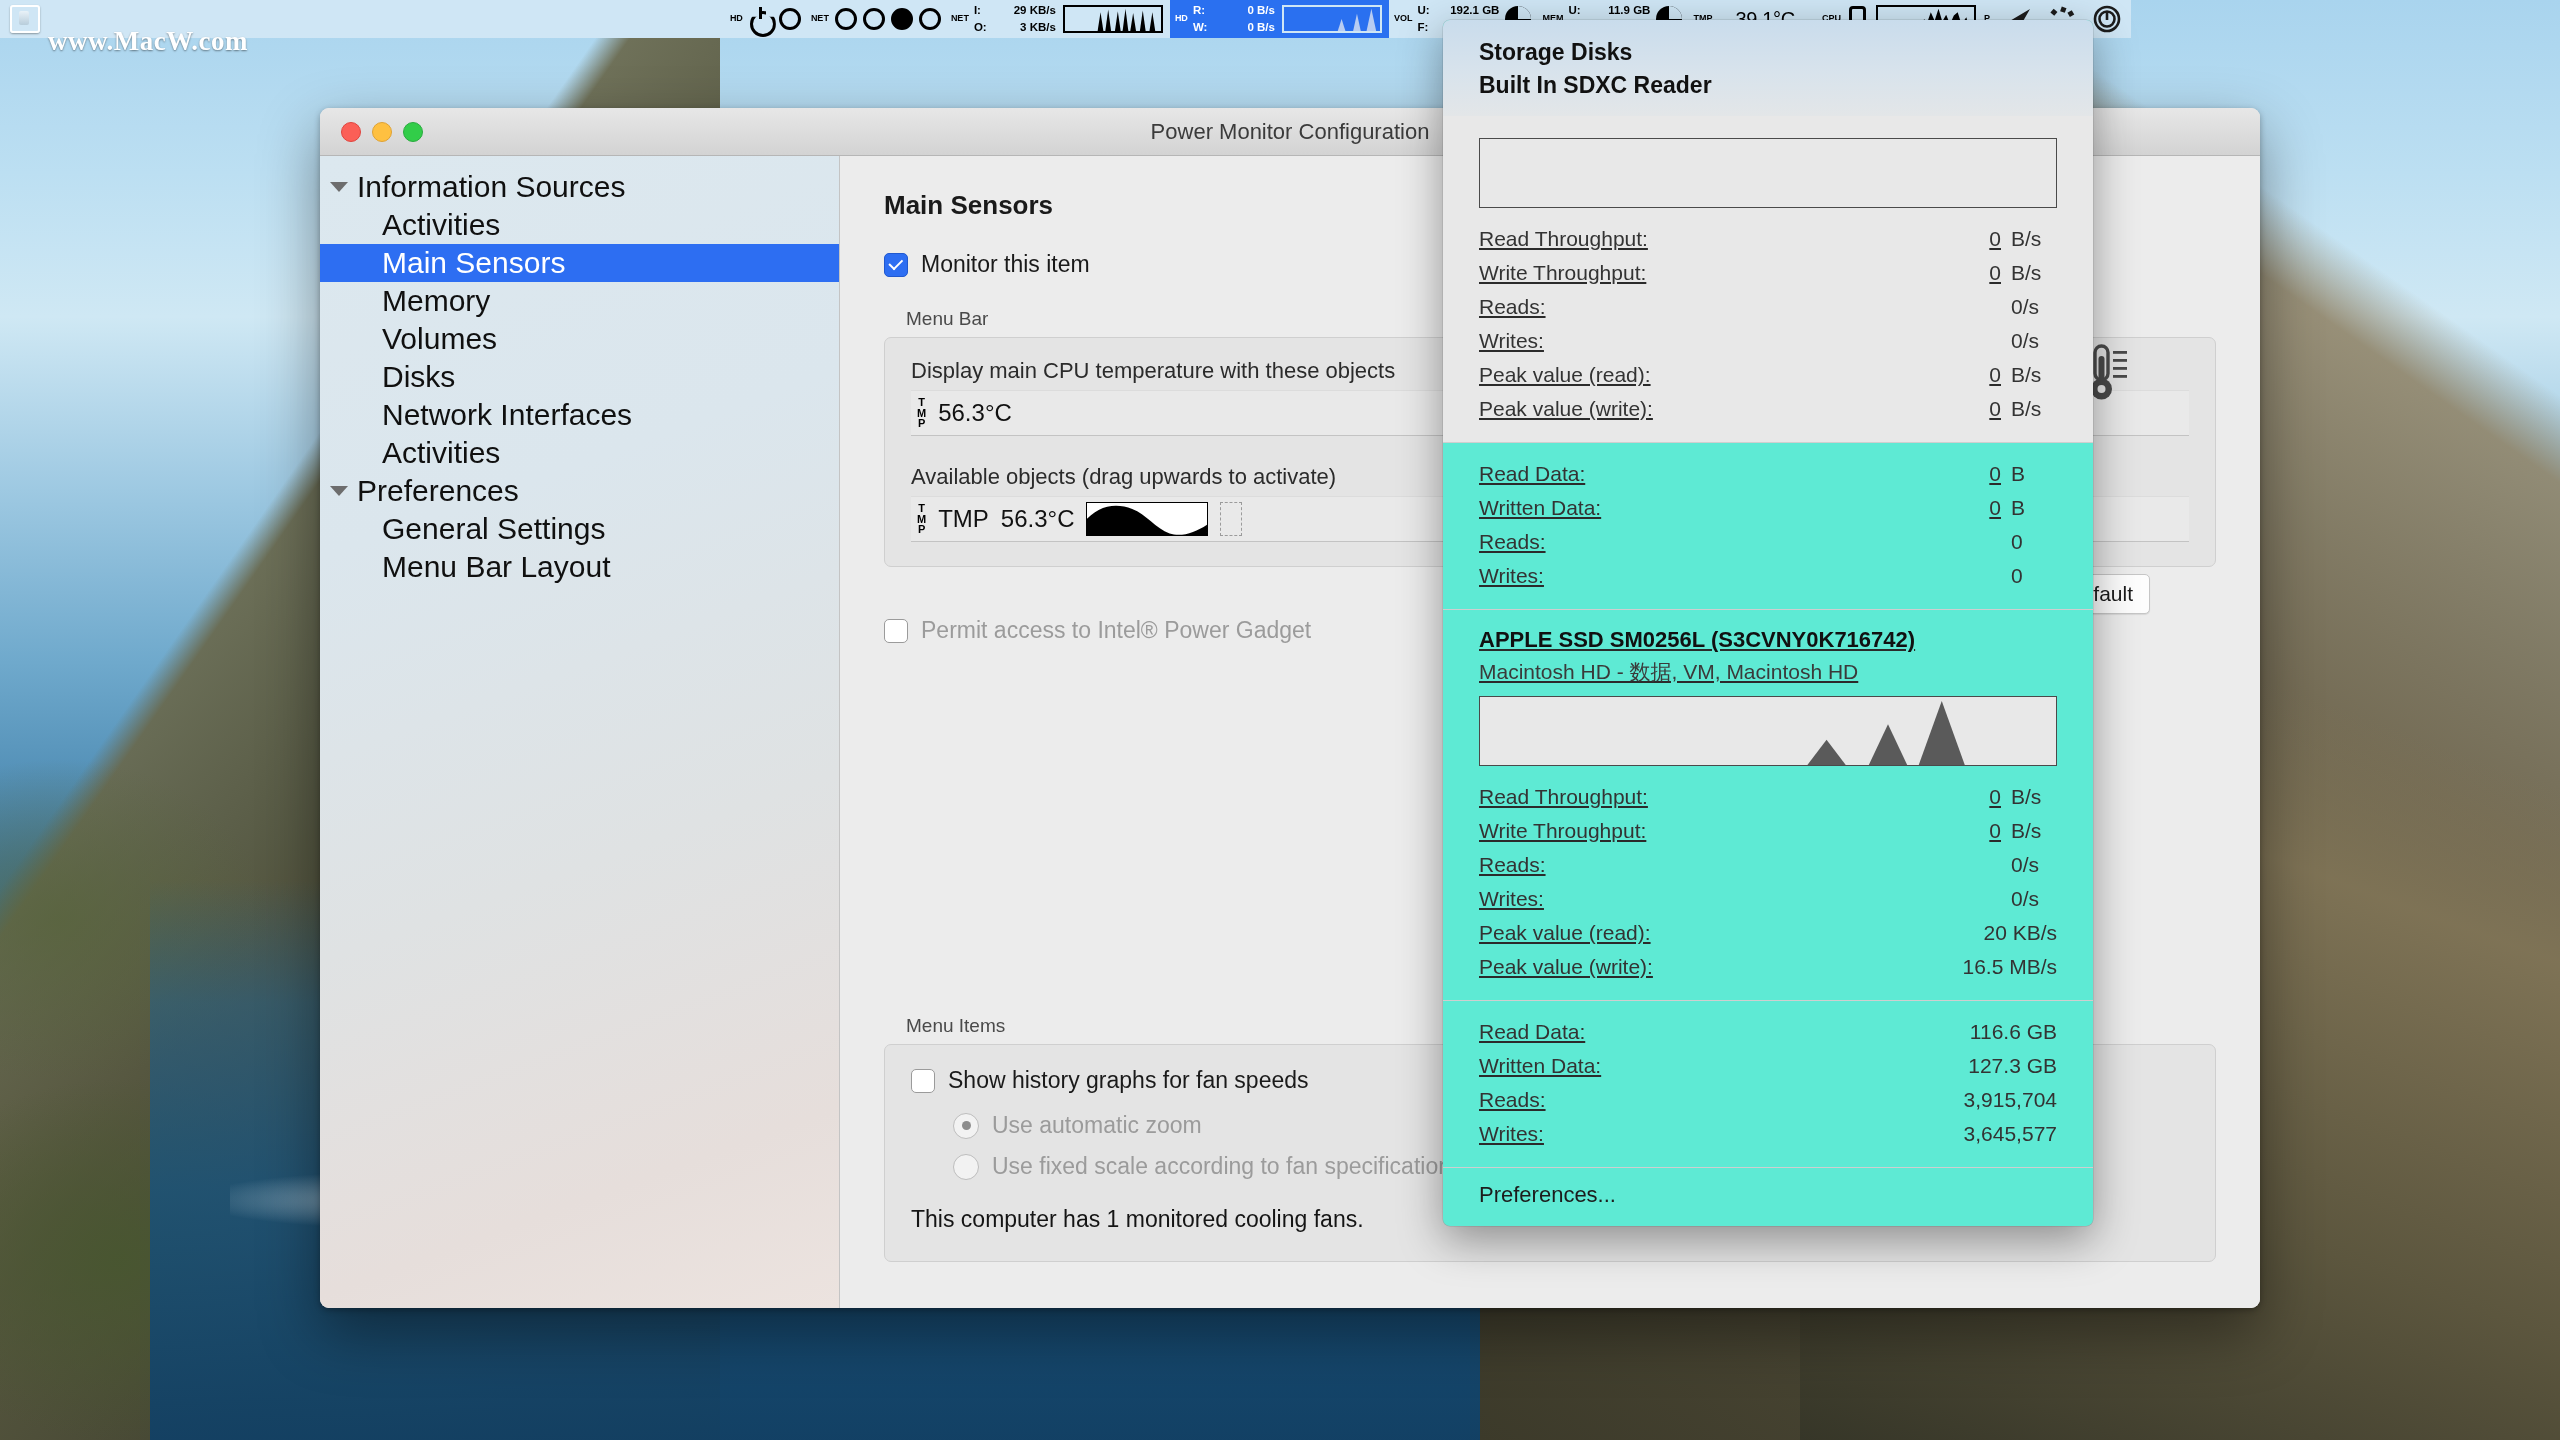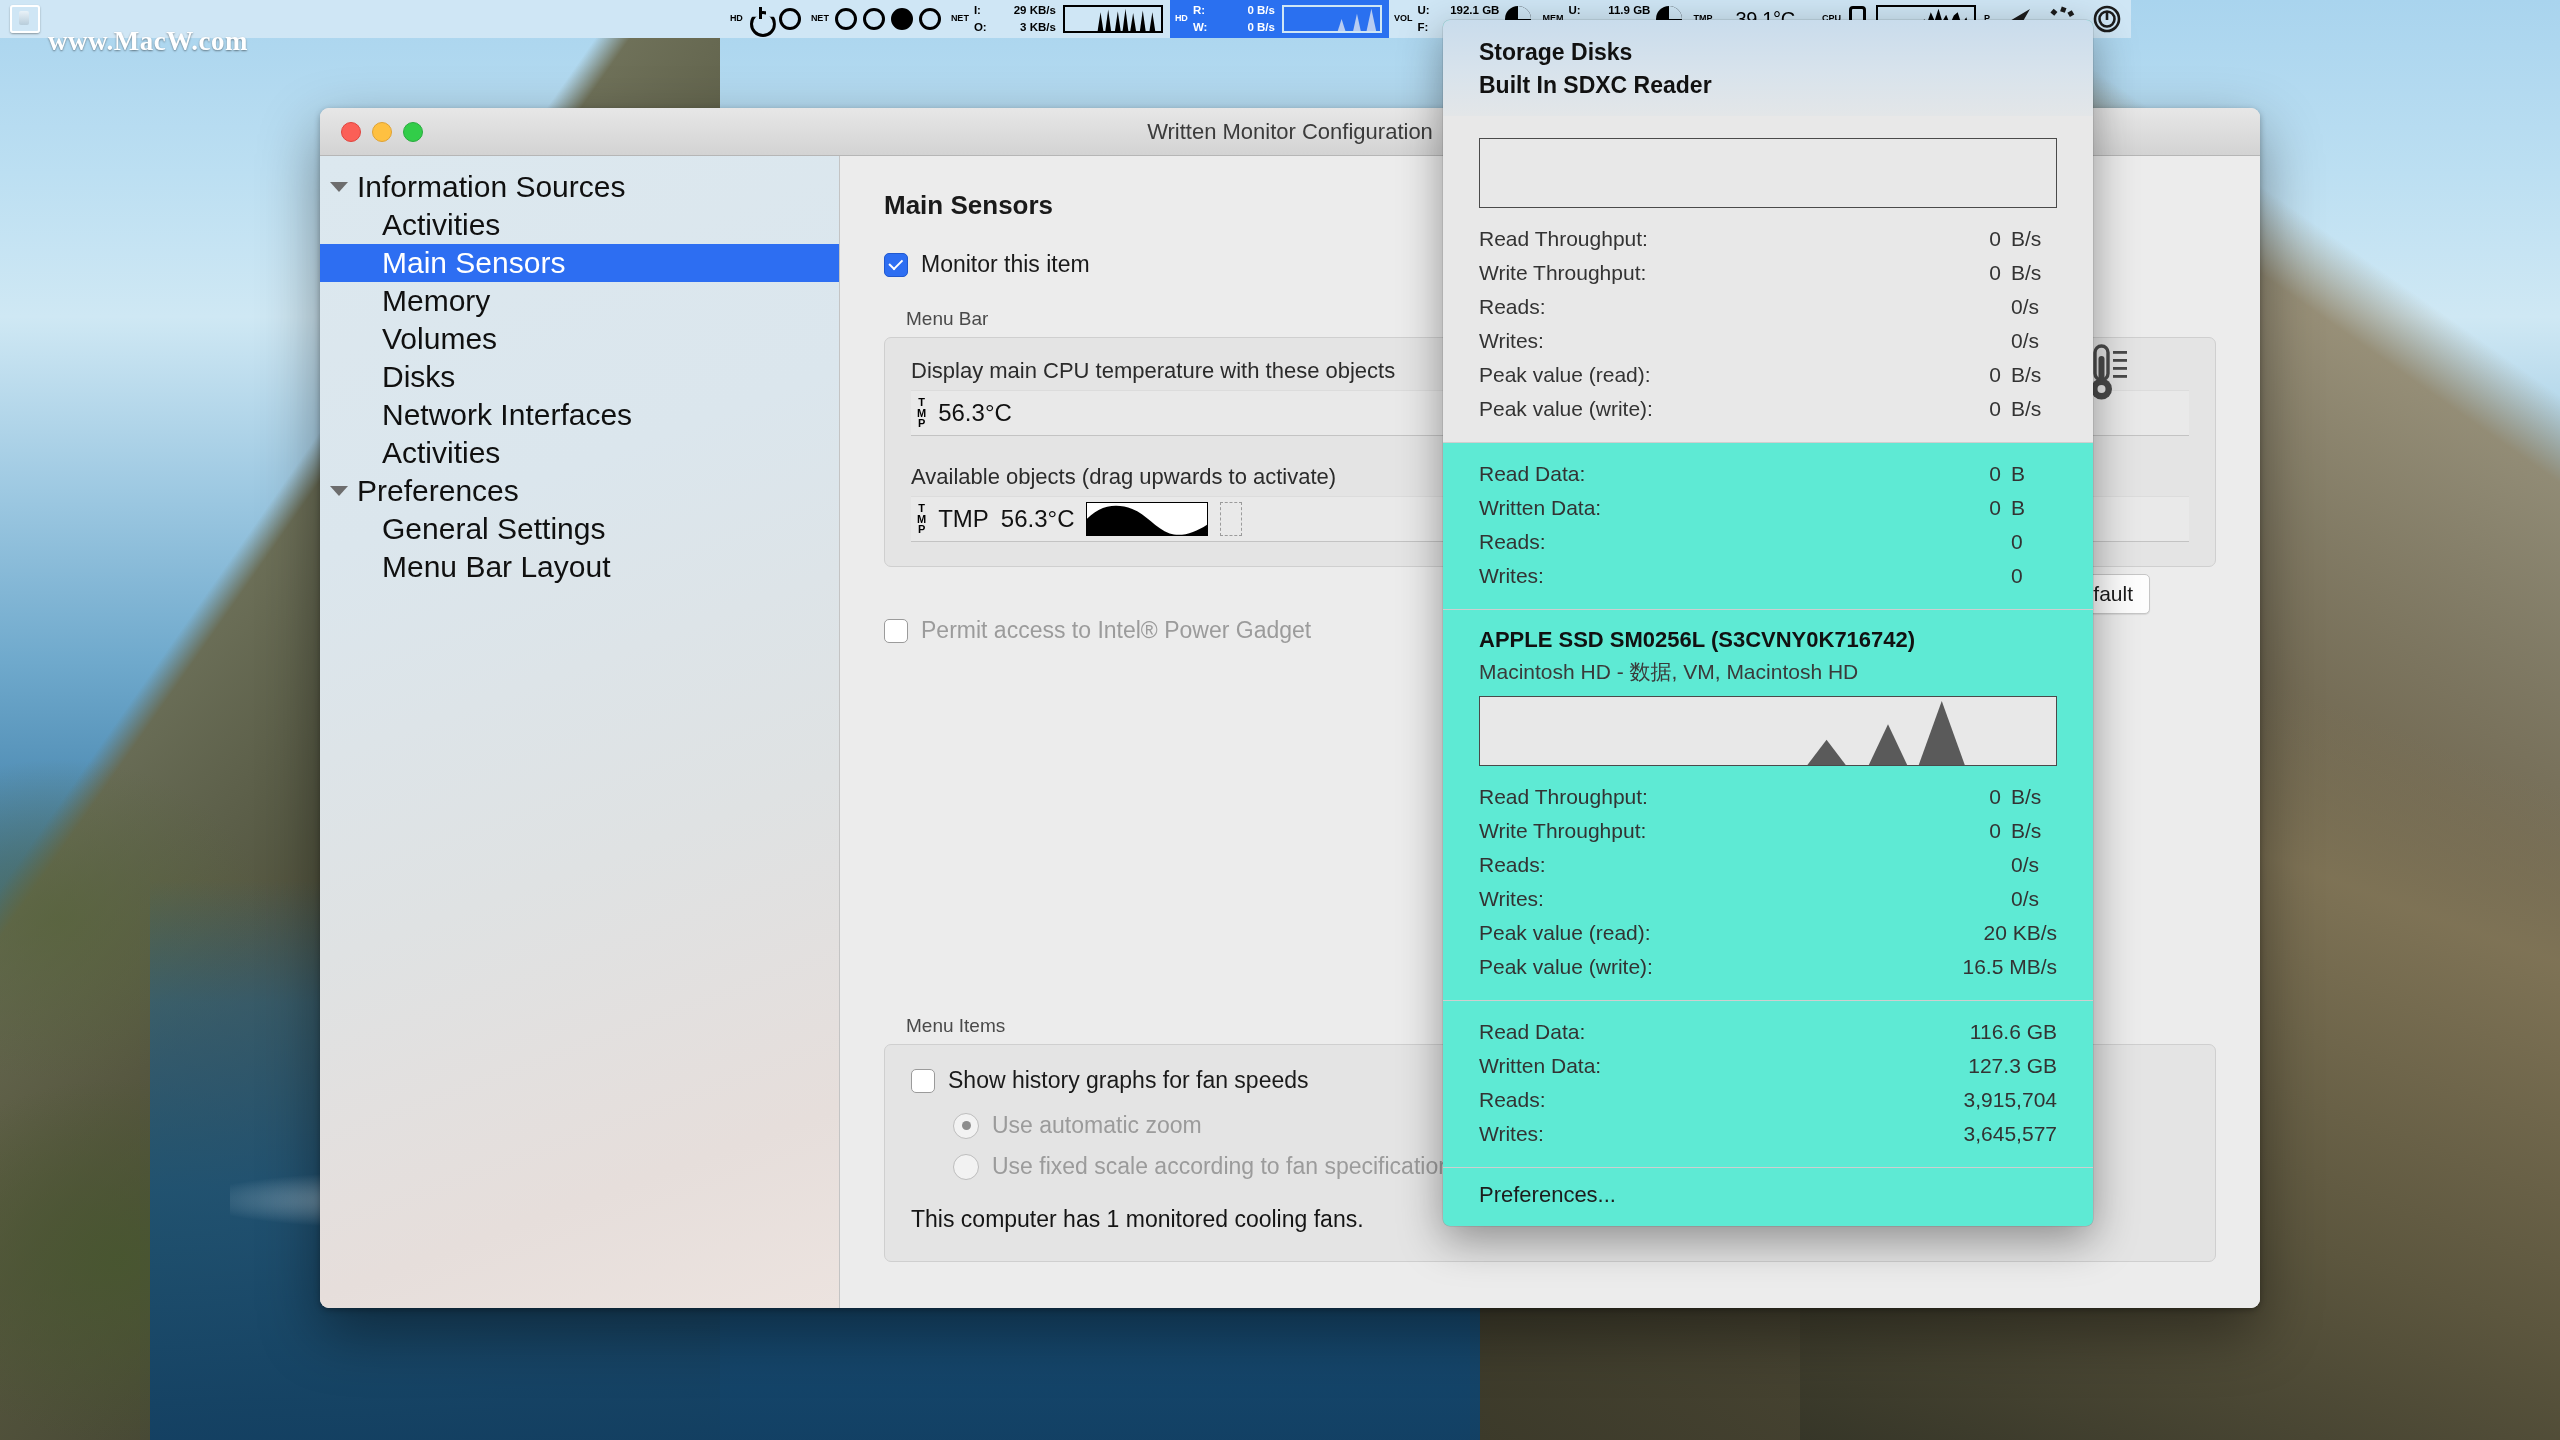--- a/index.html
+++ b/index.html
@@ -246,21 +246,21 @@
     border-radius:7px;
     box-shadow:0 14px 44px rgba(0,0,0,.38), 0 0 0 .5px rgba(0,0,0,.16);
     z-index:50; overflow:hidden;
     font-size:21px; color:#2b2b2b;
   }
   #pop-header{
     background:linear-gradient(180deg,#c9dcec 0%, #d8e3ec 55%, #e3e6e8 100%);
     padding:16px 36px 14px 36px;
   }
   #pop-header .h1{ font-size:23px;font-weight:bold;color:#111;line-height:33px; }
-  .pop-sec{ padding:14px 36px 16px 36px; }
+  .pop-sec{ padding:14px 36px 16px 36px;text-decoration:underline; }
   .pop-sec.sep{ border-top:1px solid #cfcfcf; }
   .pop-graph{
     width:100%; height:70px; border:1px solid #4a4a4a; background:#e8e8e8;
     position:relative; overflow:hidden; margin-bottom:14px;
   }
   .pop-graph svg{ position:absolute;inset:0;width:100%;height:100%; }
   .pop-row{ display:flex;justify-content:space-between;align-items:baseline;line-height:34px; }
   .pop-row .lbl{ color:#333; }
   .pop-row .val{ color:#333; font-variant-numeric:tabular-nums; }
   .pop-row .val .unit{ display:inline-block;min-width:46px;text-align:left;margin-left:10px; }
@@ -445,21 +445,21 @@
 </div>
 
 <div id="config-window">
 
   <div id="titlebar">
     <div class="traffic">
       <span class="dot red"></span>
       <span class="dot yellow"></span>
       <span class="dot green"></span>
     </div>
-    <div id="win-title">Written Monitor Configuration</div>
+    <div id="win-title">Power Monitor Configuration</div>
   </div>
 
   <div id="win-body">
 
     <div id="sidebar">
       <div class="sb-row">
         <span class="sb-tri"></span>
         <span>Information Sources</span>
       </div>
       <div class="sb-row child">

